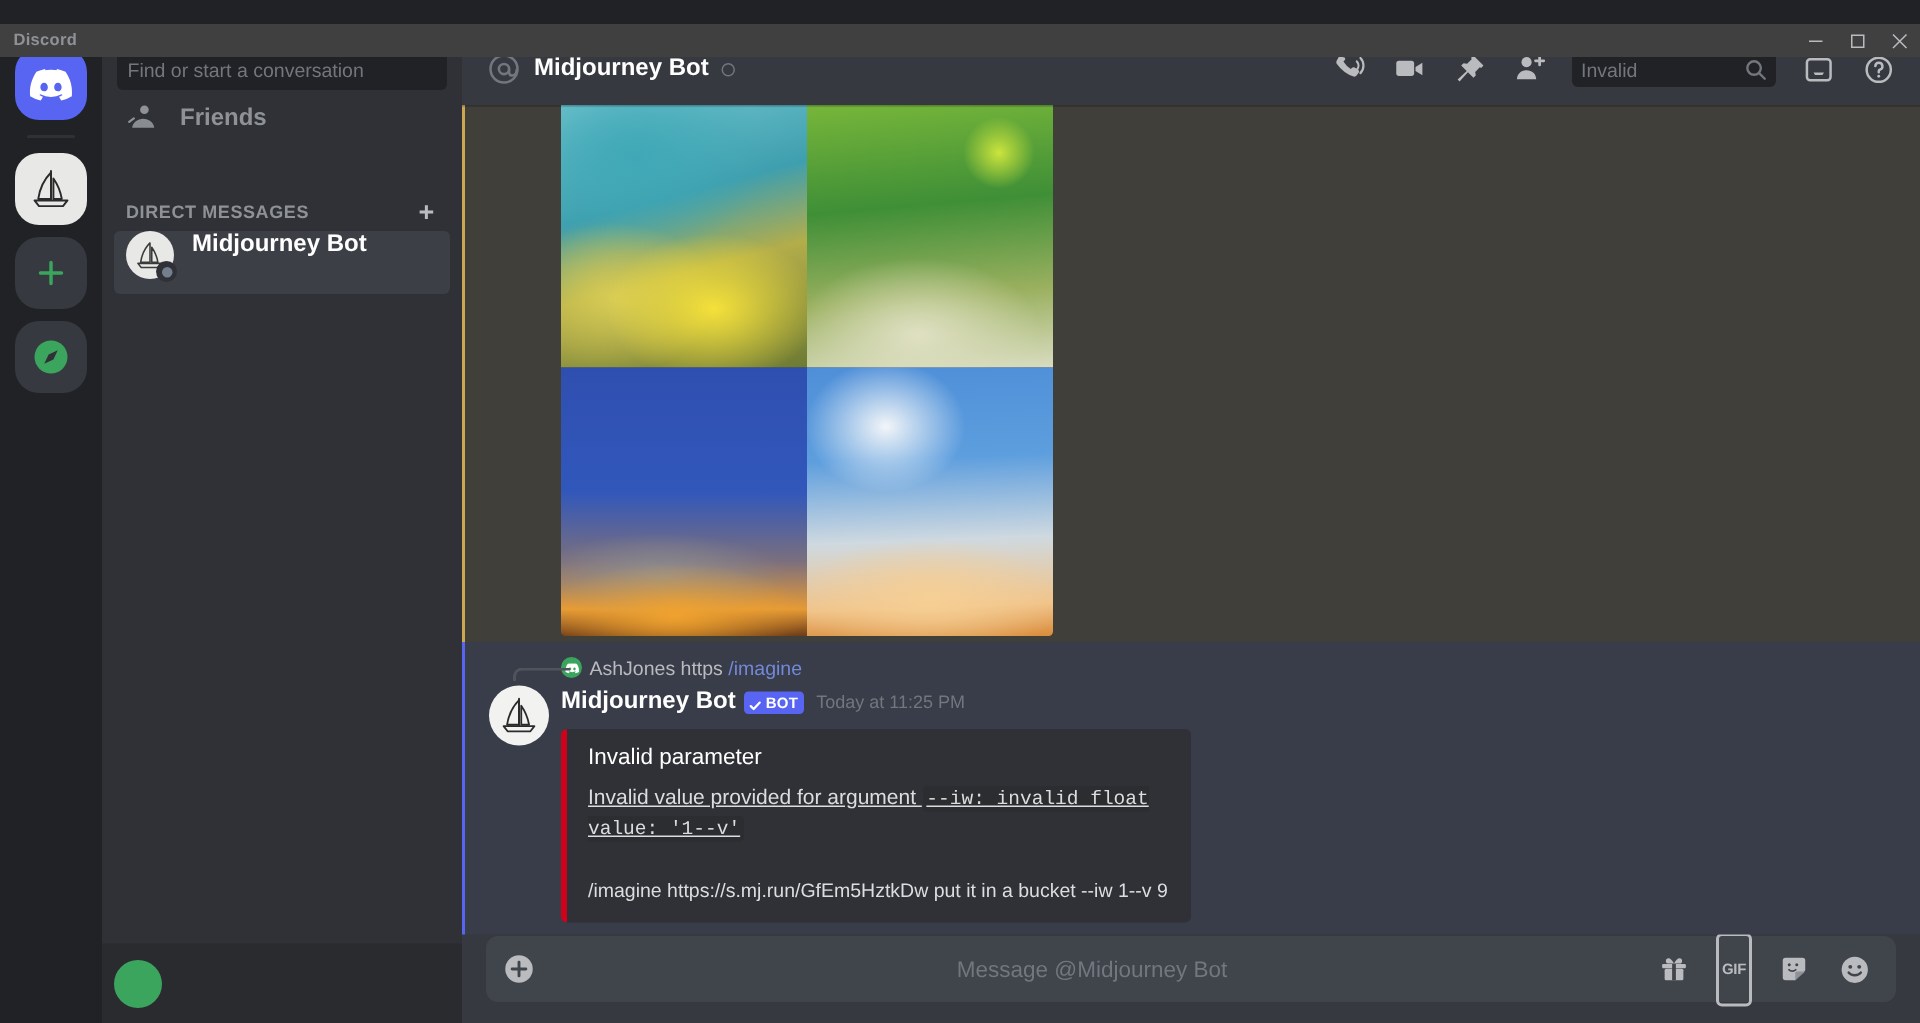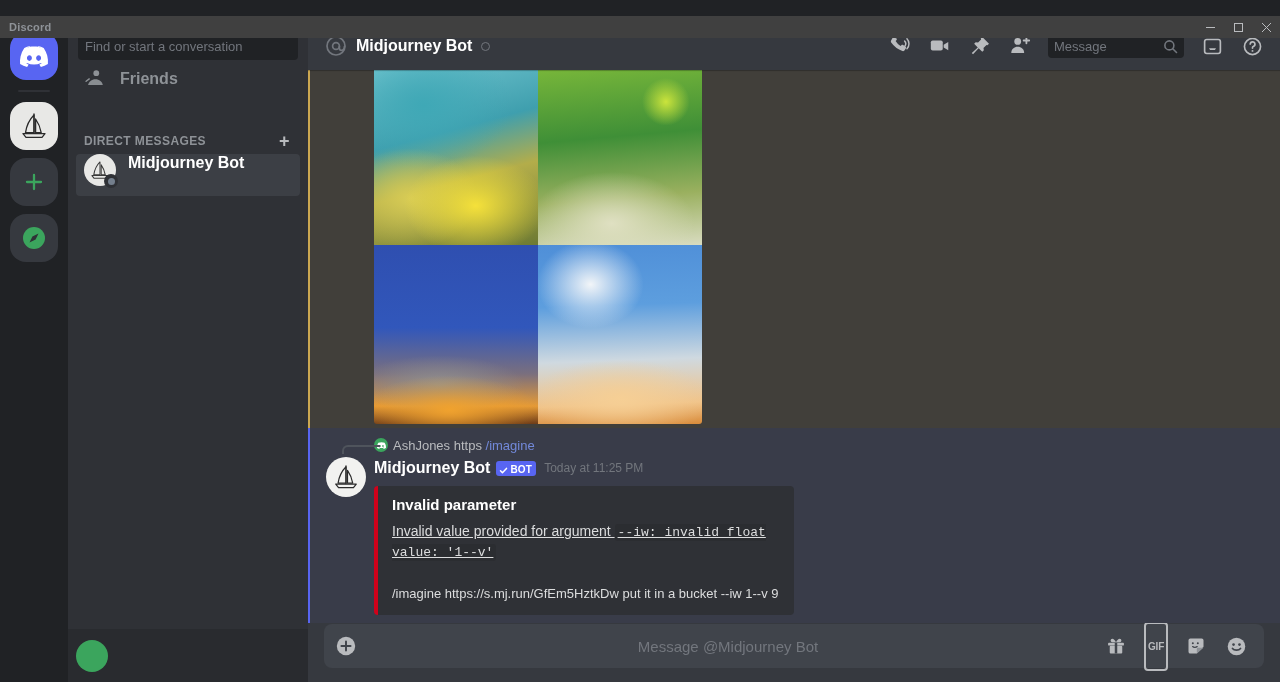--- a/index.html
+++ b/index.html
@@ -260,21 +260,21 @@
 
   .embed {
     margin-top: 7px;
     background: #2f3136;
     border-left: 4px solid #d0021b;
     border-radius: 4px;
     max-width: 420px;
     padding: 10px 14px 14px 14px;
   }
   .embed-title {
-    font-size: 15px; font-weight: bold; color: #fff;
+    font-size: 15px; font-weight: normal; color: #fff;
     margin-bottom: 9px;
   }
   .embed-desc {
     font-size: 14px; color: #dcddde; line-height: 1.3;
     margin-bottom: 24px;
     text-decoration: underline;
   }
   code.inline {
     background: #2b2d31; border-radius: 3px;
     padding: 1px 3px; font-size: 13px;
@@ -468,21 +468,21 @@
 
       <div class="hdr-icon">
         <svg width="22" height="22" viewBox="0 0 24 24" fill="currentColor">
           <circle cx="9.5" cy="7" r="3.7"></circle>
           <path d="M2.5 19.5c0-3.9 3.1-6.6 7-6.6s7 2.7 7 6.6H2.5z"></path>
           <path d="M19 3v6M16 6h6" stroke="currentColor" stroke-width="2" stroke-linecap="round"></path>
         </svg>
       </div>
 
       <div id="hdr-search">
-        <span class="ph">Message</span>
+        <span class="ph">Invalid</span>
         <span class="mag">
           <svg width="15" height="15" viewBox="0 0 16 16" fill="none" stroke="currentColor" stroke-width="1.7">
             <circle cx="6.8" cy="6.8" r="4.8"></circle>
               <path d="M10.4 10.4L14.4 14.4" stroke-linecap="round"></path>
           </svg>
         </span>
       </div>
 
       <div class="hdr-icon">
         <svg width="21" height="21" viewBox="0 0 24 24" fill="none" stroke="currentColor" stroke-width="1.9">

